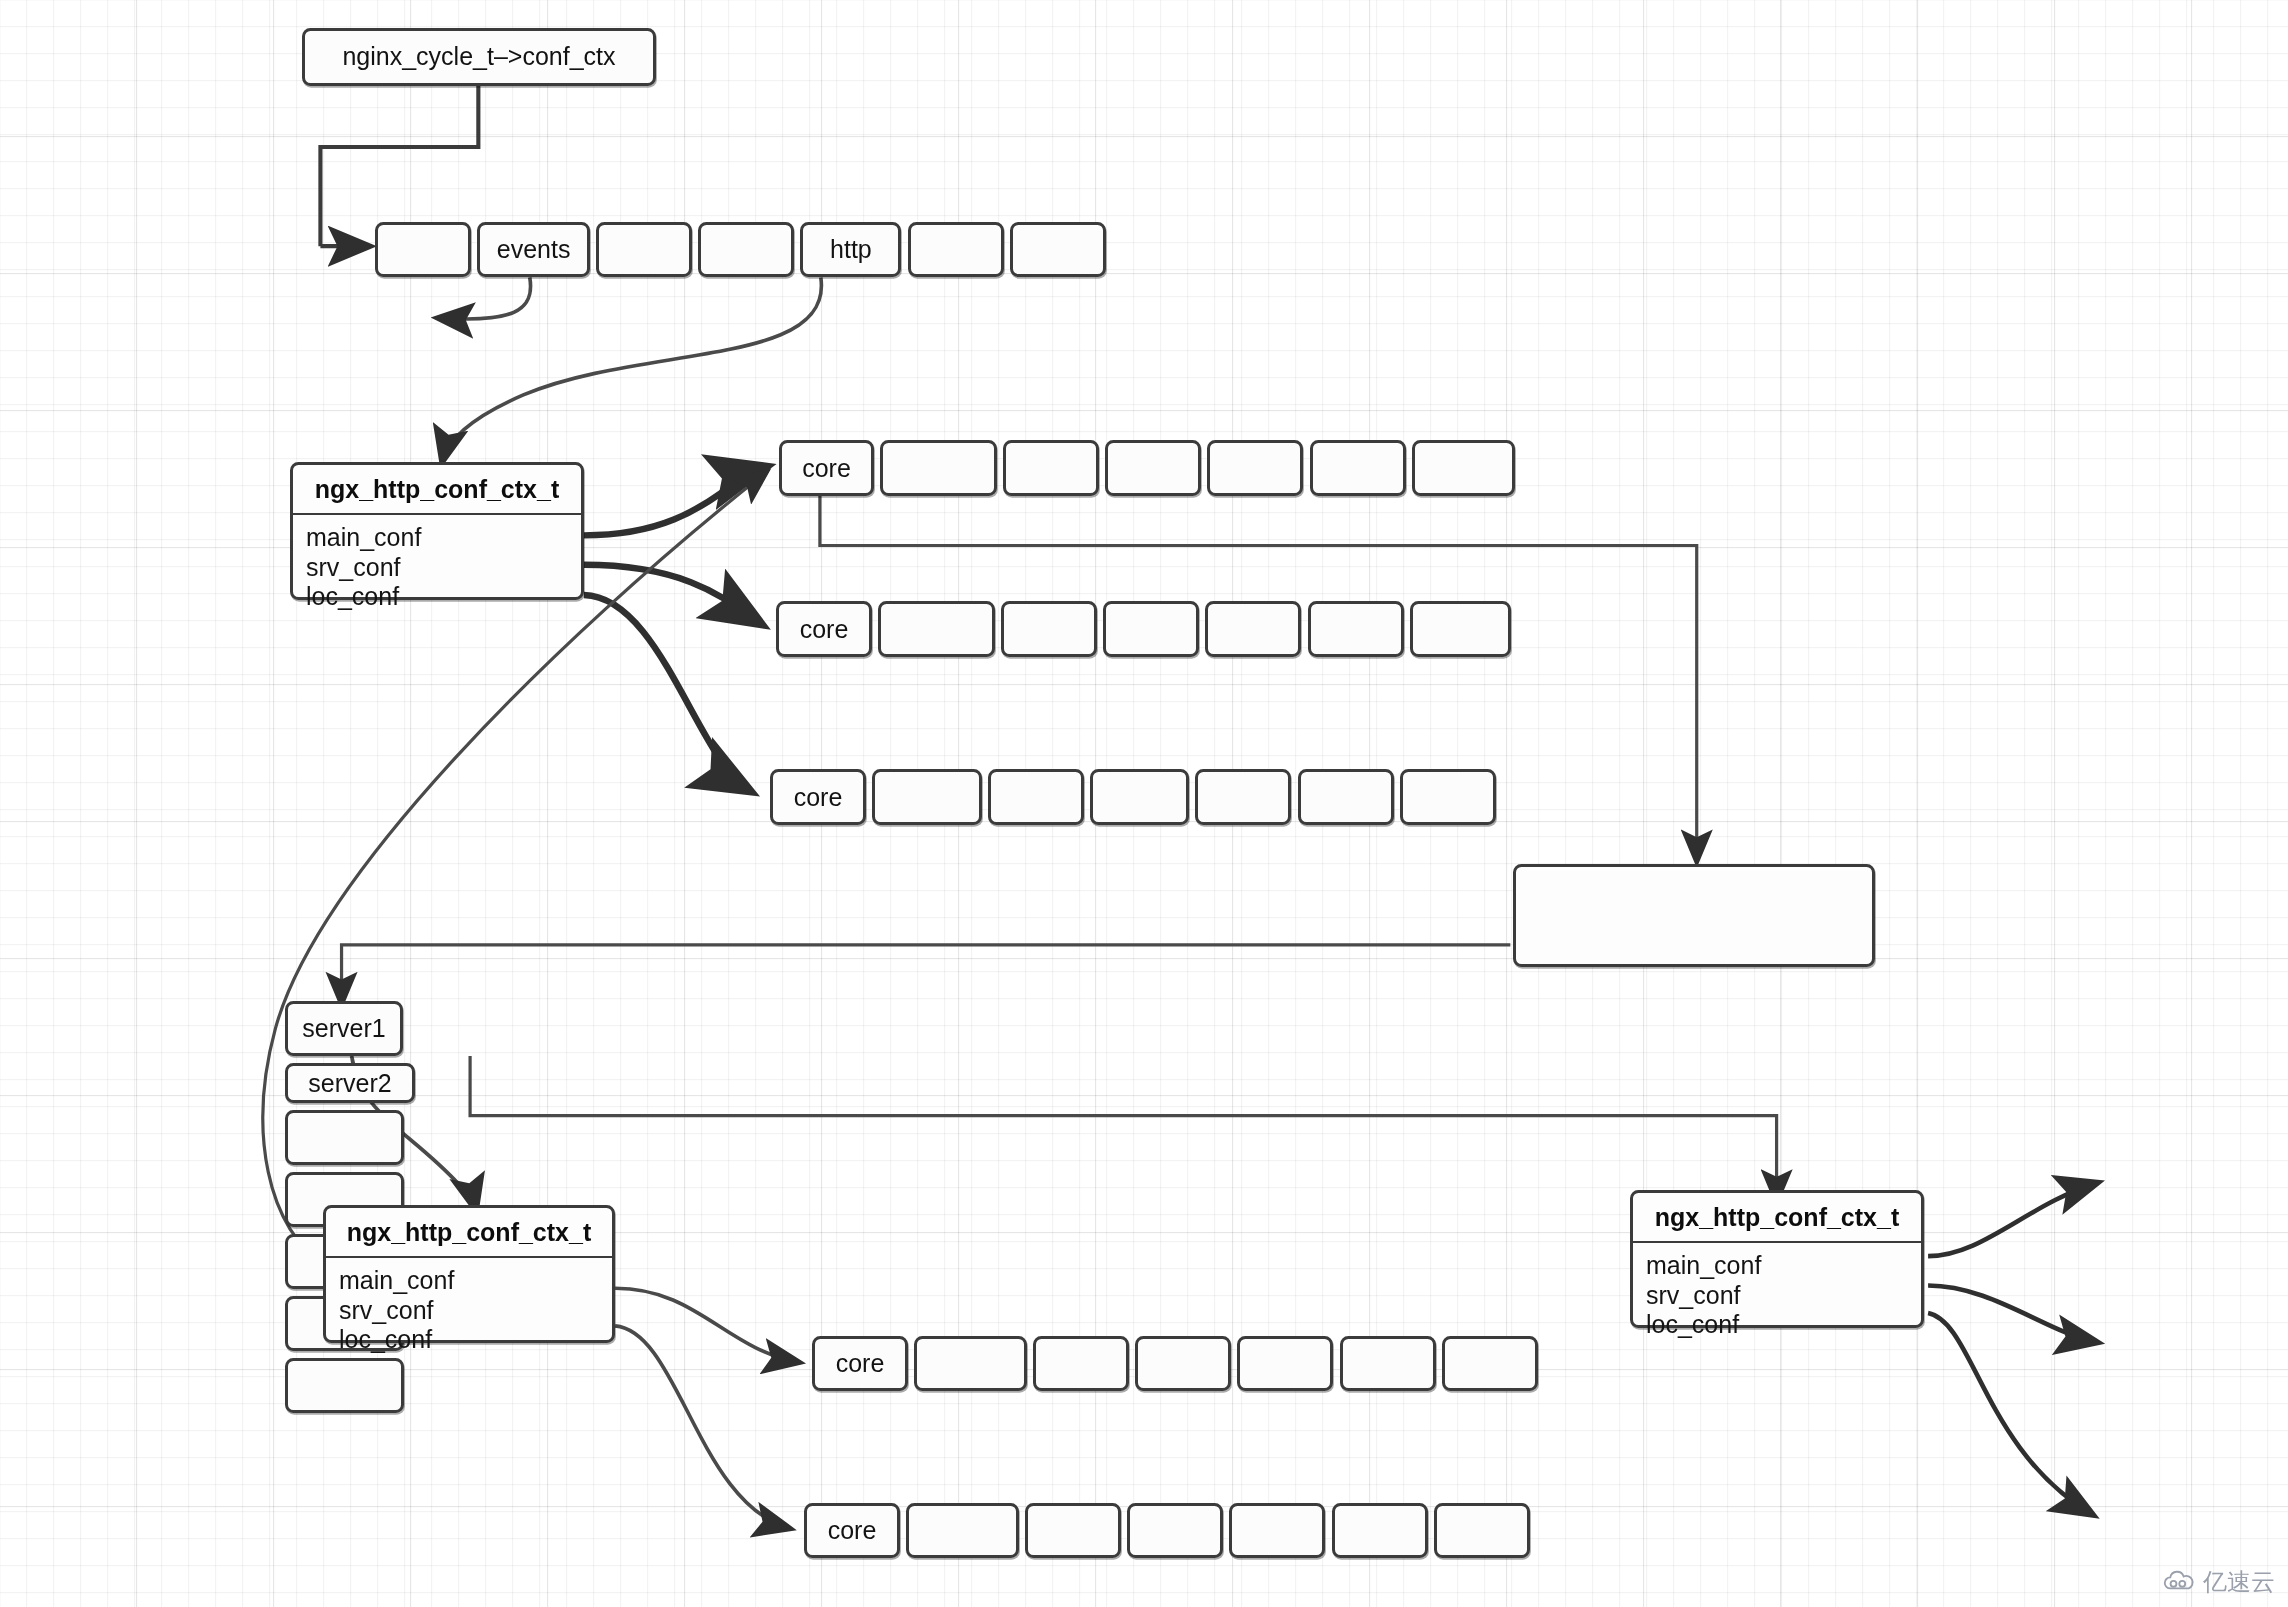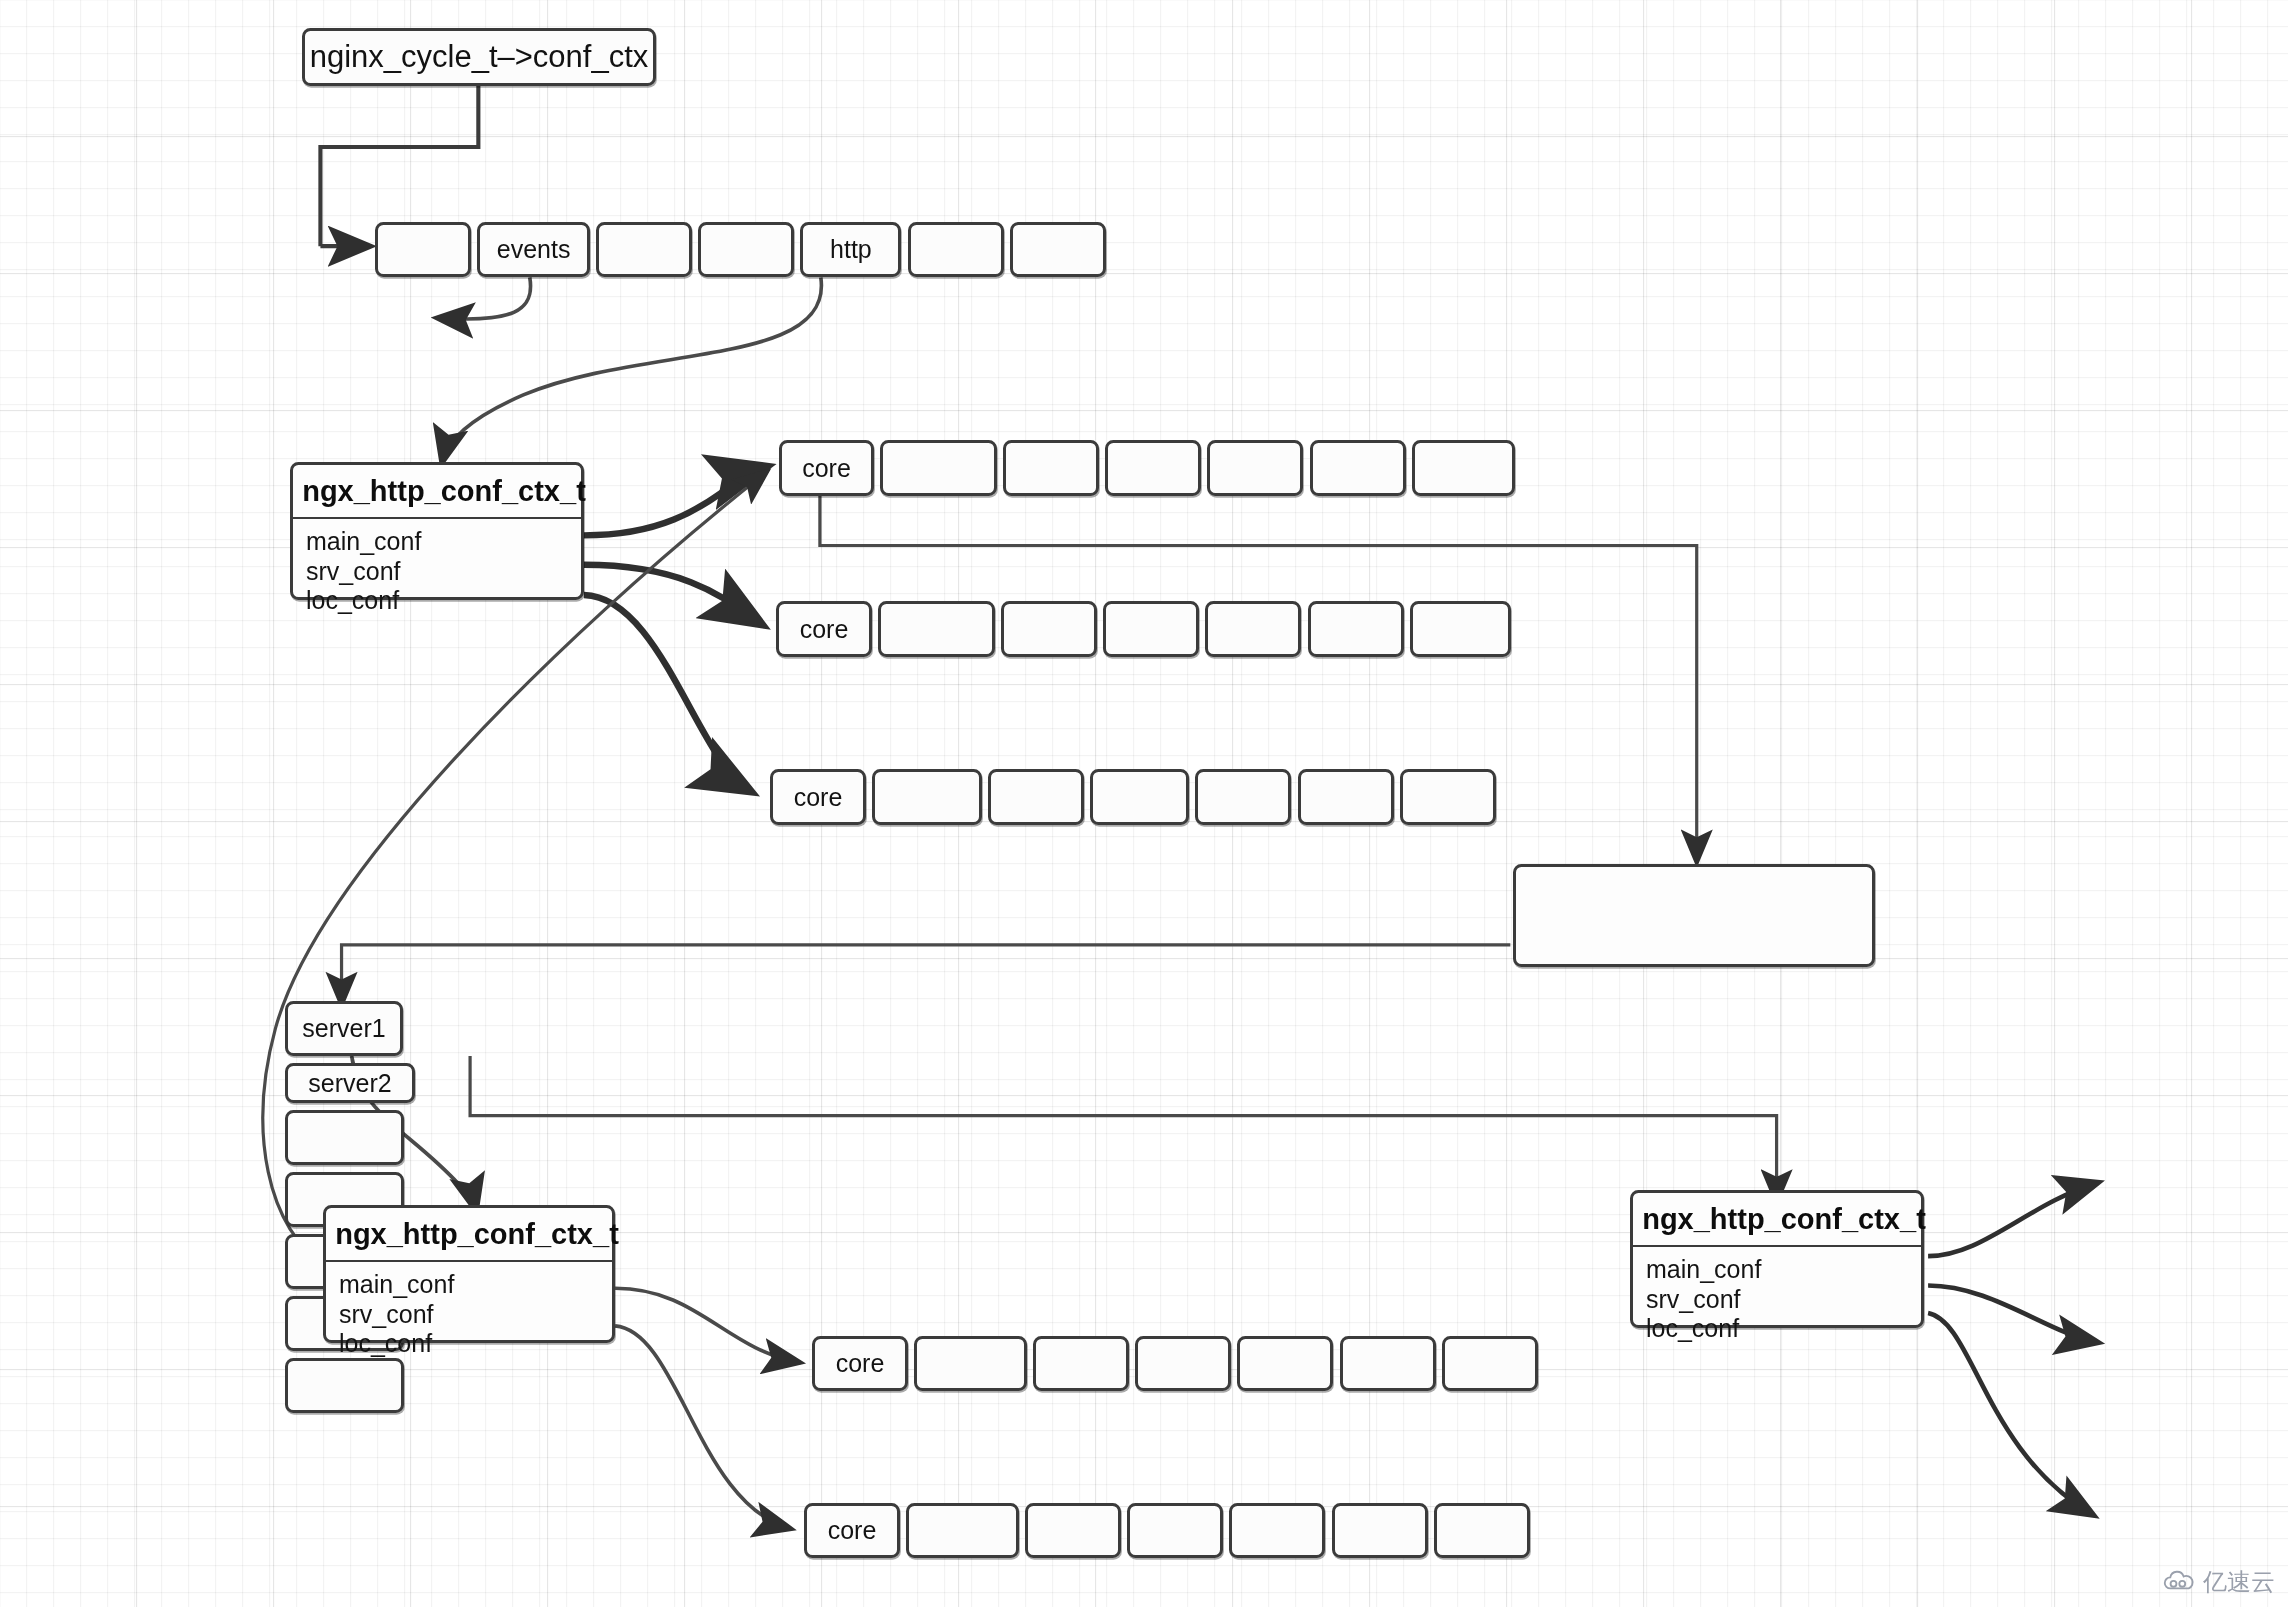--- a/index.html
+++ b/index.html
@@ -20,24 +20,24 @@
       linear-gradient(to bottom, rgba(0,0,0,.11) 1.4px, transparent 1.4px);
     background-size:27px 27px, 27px 27px, 137px 137px, 137px 137px;
     background-position:-0.9px -0.9px,-0.9px -0.9px,-0.9px -0.9px,-0.9px -0.9px;
   }
   svg.edges{position:absolute;left:0;top:0;width:2288px;height:1607px;overflow:visible;}
 
   .node{position:absolute;box-sizing:border-box;background:#fcfcfc;
         border:3.2px solid #3b3b3b;border-radius:8.3px;
         box-shadow:0.9px 1.8px 0 rgba(0,0,0,.33);}
   .label-box{display:flex;align-items:center;justify-content:center;
-        font-size:31px;color:#121212;}
+        font-size:25px;color:#121212;}
 
   .struct{padding:0;display:flex;flex-direction:column;background:#fdfdfd;}
-  .struct .hdr{font-weight:bold;font-size:29px;text-align:center;
+  .struct .hdr{font-weight:bold;font-size:25px;text-align:center;
         color:#0d0d0d;padding:10px 9.2px 9.2px;border-bottom:2.8px solid #3b3b3b;}
   .struct .fields{padding:8.3px 0 9.2px 13px;display:flex;flex-direction:column;}
   .struct .fields span{font-size:25px;line-height:1.17;color:#141414;}
 
   .arr{position:absolute;display:flex;gap:7px;}
   .arr .cell{box-sizing:border-box;background:#fcfcfc;border:3.2px solid #3b3b3b;
         border-radius:8.3px;display:flex;align-items:center;justify-content:center;
         font-size:25px;color:#131313;box-shadow:0.9px 1.8px 0 rgba(0,0,0,.33);
         margin-right:-0.9px;}
 

